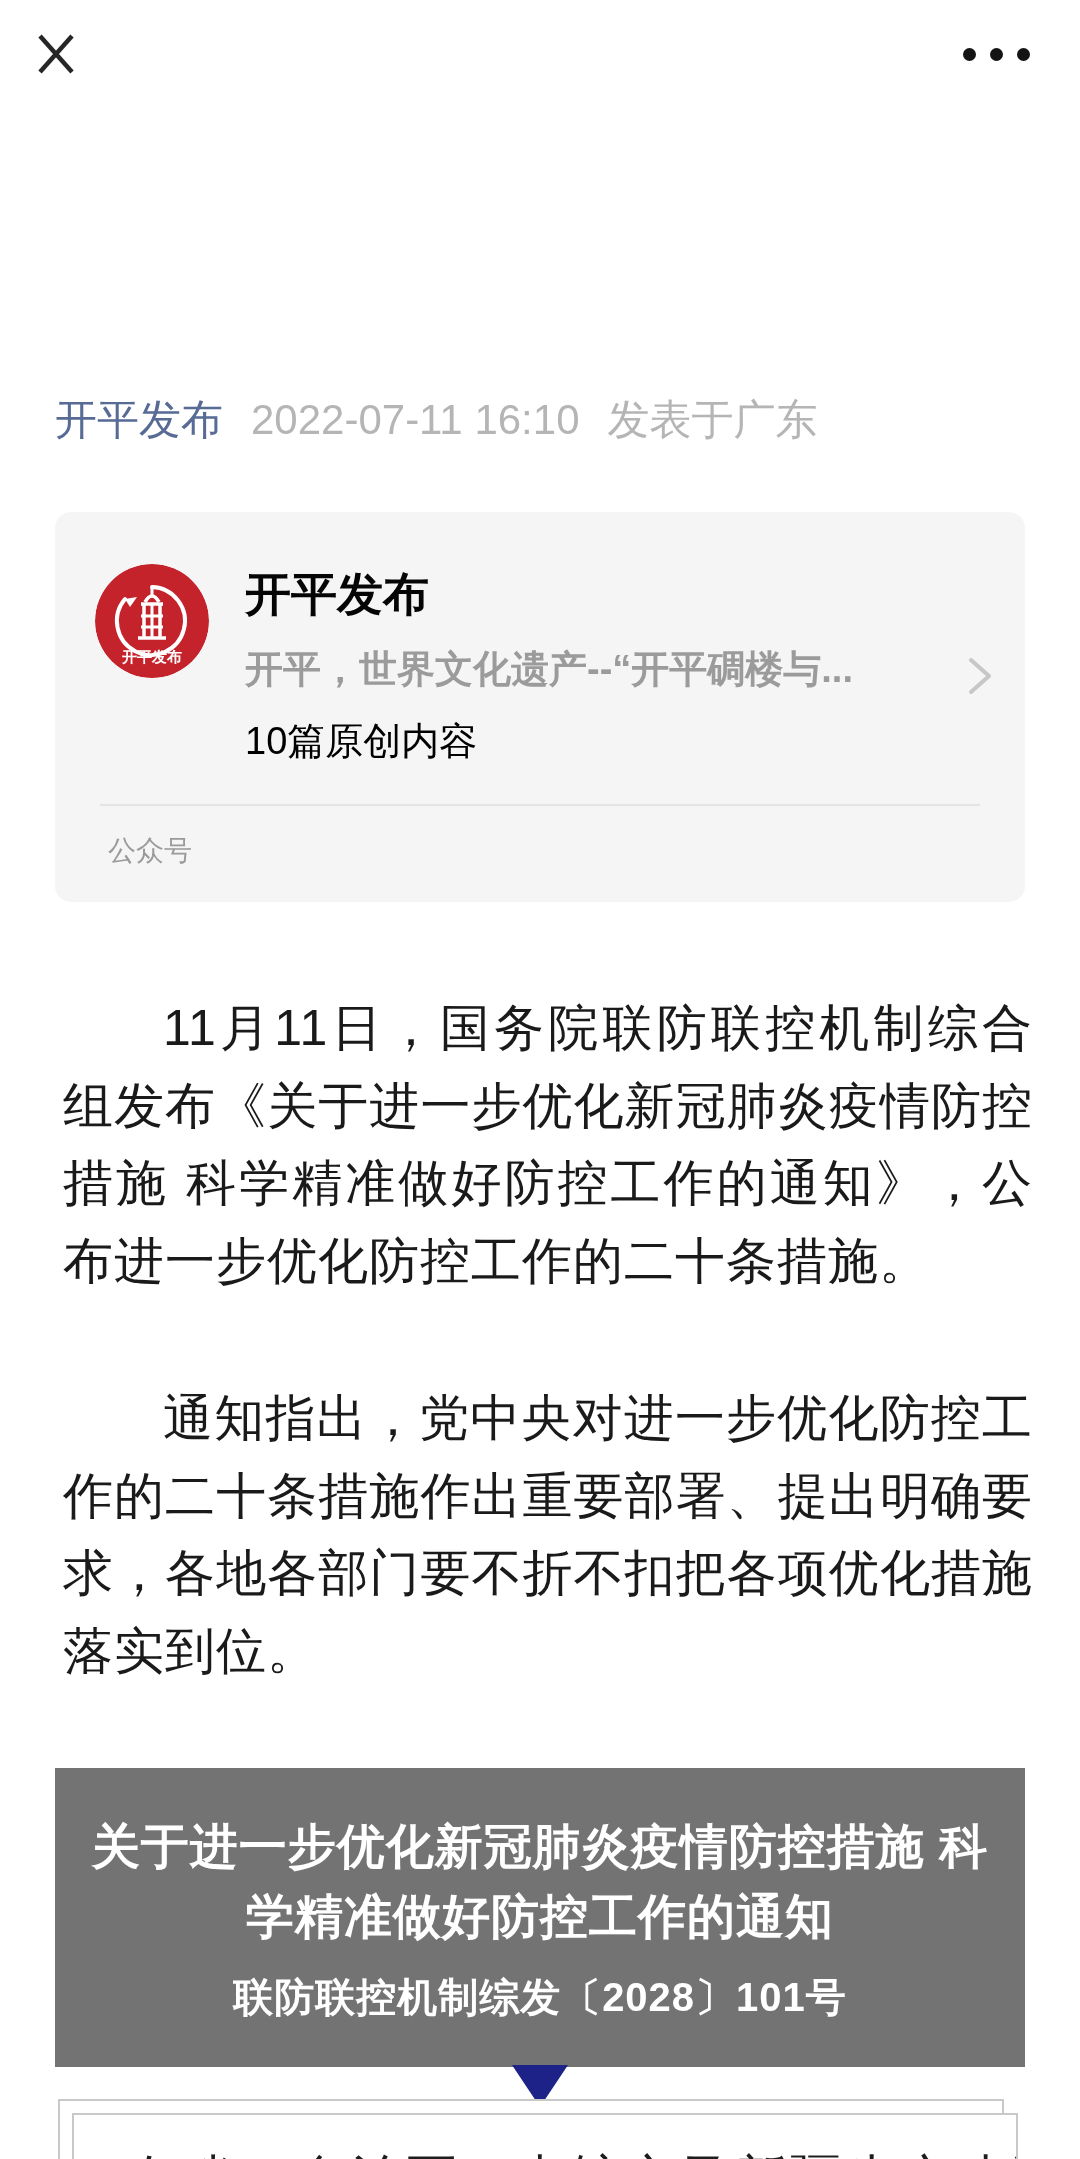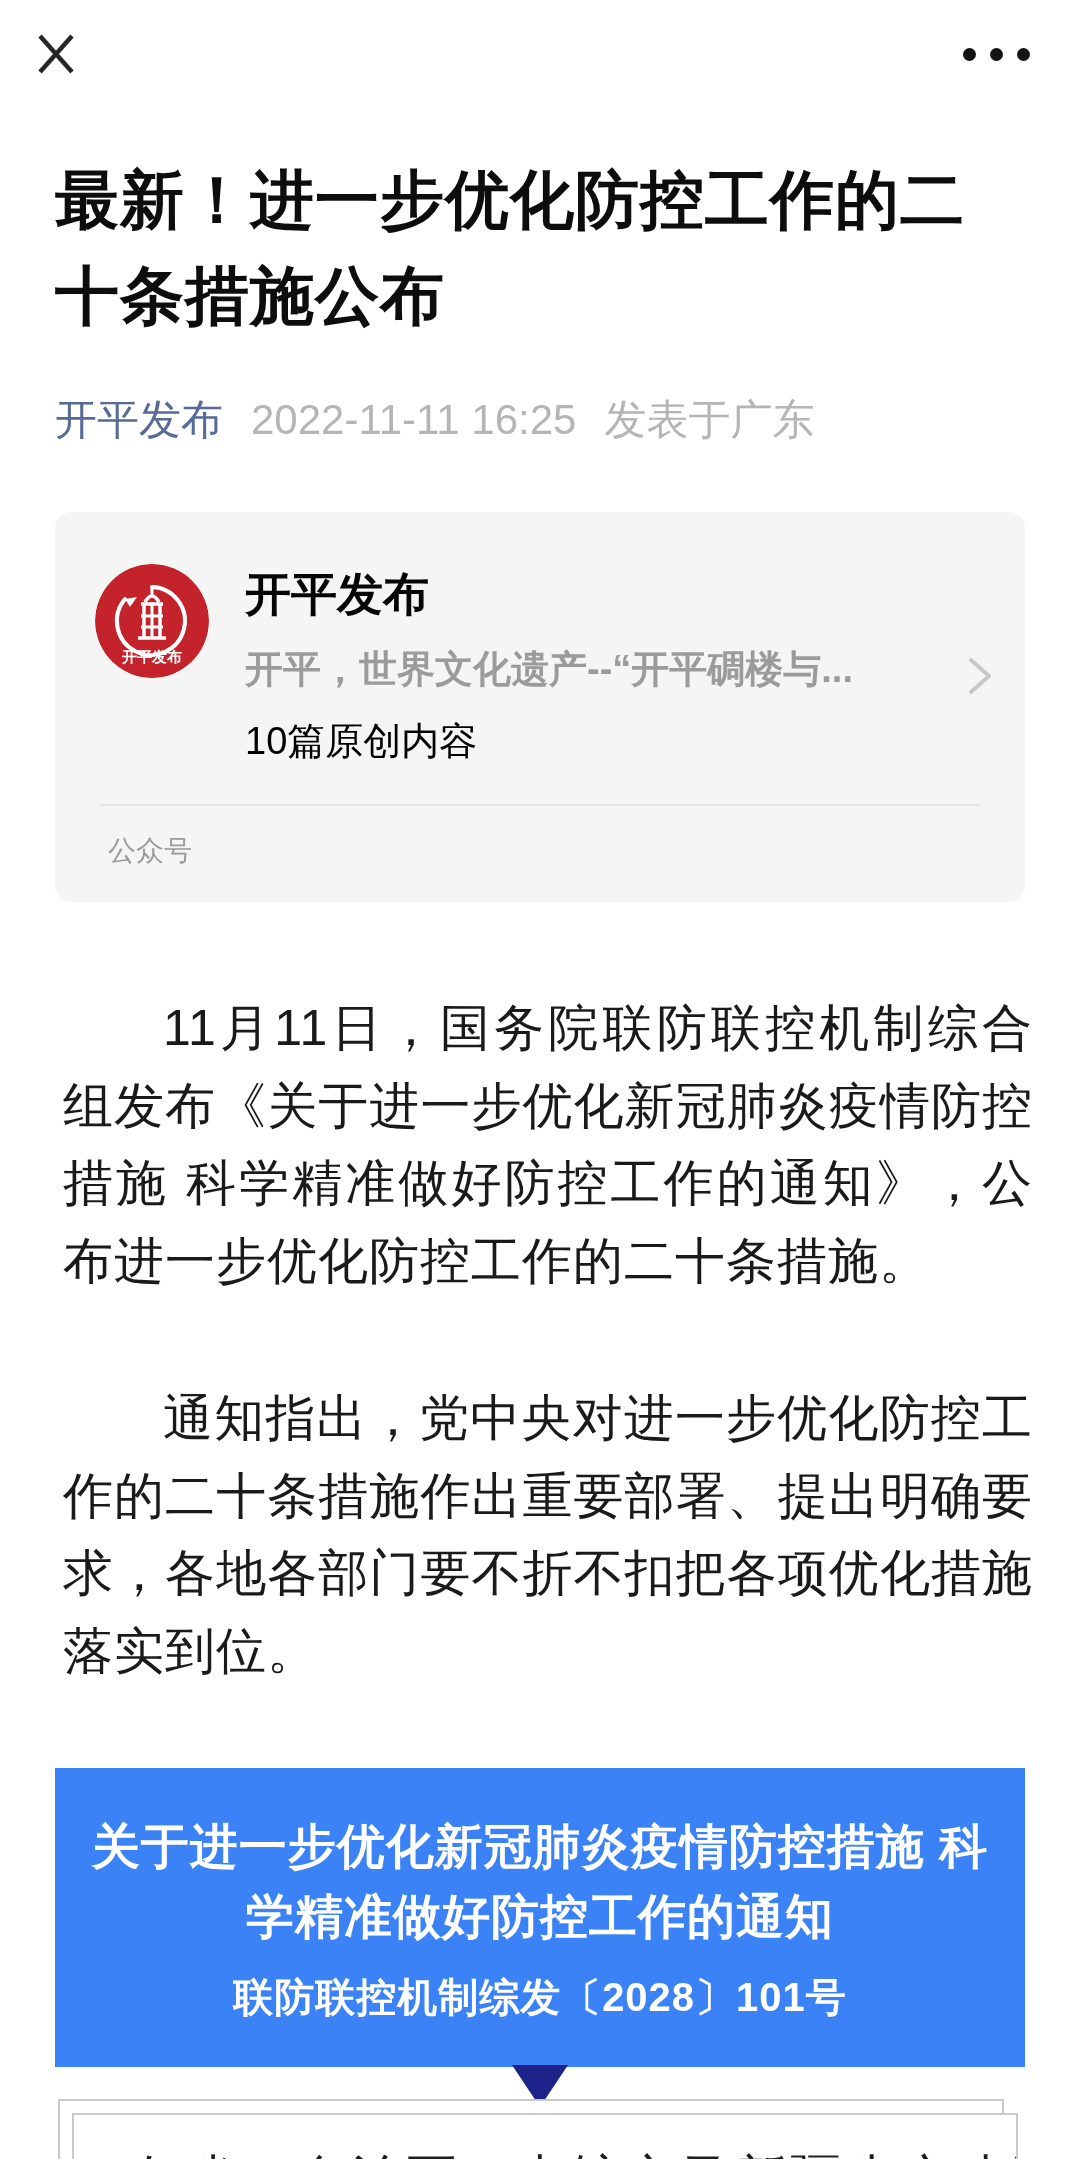--- a/index.html
+++ b/index.html
@@ -46,21 +46,21 @@
   .para{
     position:absolute;left:55px;width:970px;margin:8px;
     font-size:50px;line-height:1.55;color:#1a1a1a;
     text-indent:2em;text-align:justify;letter-spacing:1px;
   }
   .para1{top:982px;}
   .para2{top:1372px;}
   
   .banner{
     position:absolute;top:1768px;left:55px;width:970px;
-    background:#3b82f6;color:#ffffff;box-sizing:border-box;
+    background:#737373;color:#ffffff;box-sizing:border-box;
     padding:44px 34px 42px 34px;text-align:center;
   }
   .banner-title{font-size:48px;font-weight:700;line-height:1.46;margin:0;letter-spacing:1px;}
   .banner-doc{font-size:40px;font-weight:700;margin-top:18px;letter-spacing:1px;}
   .banner-notch{
     position:absolute;left:50%;bottom:-40px;margin-left:-28px;
     width:0;height:0;border-left:28px solid transparent;
     border-right:28px solid transparent;border-top:42px solid #1d2289;
   }
   
@@ -87,25 +87,24 @@
         <line x1="38" y1="4" x2="6" y2="40" stroke="#262626" stroke-width="4.5"></line>
       </svg>
     </button>
     <button class="more-btn" aria-label="more">
       <span class="dot"></span>
       <span class="dot"></span>
       <span class="dot"></span>
     </button>
   </div>
 
-  <h1 class="title">最新！进一步优化防控工作的二十条措施公布</h1>
 
   <div class="meta">
     <span class="account">开平发布</span>
-    <span class="gray">2022-11-11 16:25</span>
+    <span class="gray">2022-07-11 16:10</span>
     <span class="gray">发表于广东</span>
   </div>
 
   <section class="card">
     <span class="avatar">
       <svg width="114" height="114" viewBox="0 0 114 114">
         <circle cx="57" cy="57" r="57" fill="#c4232b"></circle>
         <path d="M 30 35 A 34 34 0 1 0 57 23" fill="none" stroke="#ffffff" stroke-width="4" stroke-linecap="round"></path>
         <path d="M 30 35 l 12 -2 l -7 10 z" fill="#ffffff"></path>
         <path d="M 50 38 q 7 -12 14 0" fill="none" stroke="#ffffff" stroke-width="3.5"></path>

